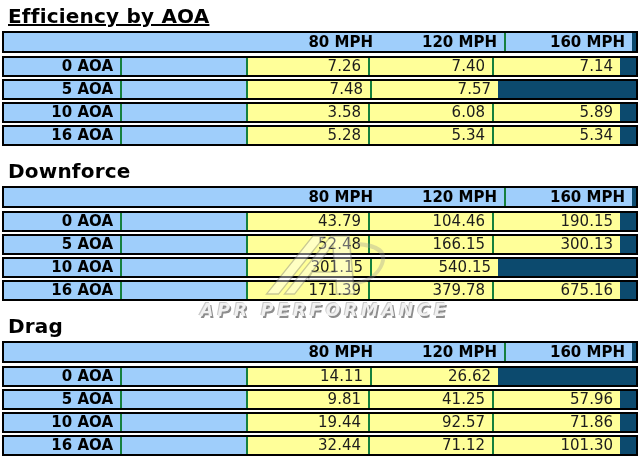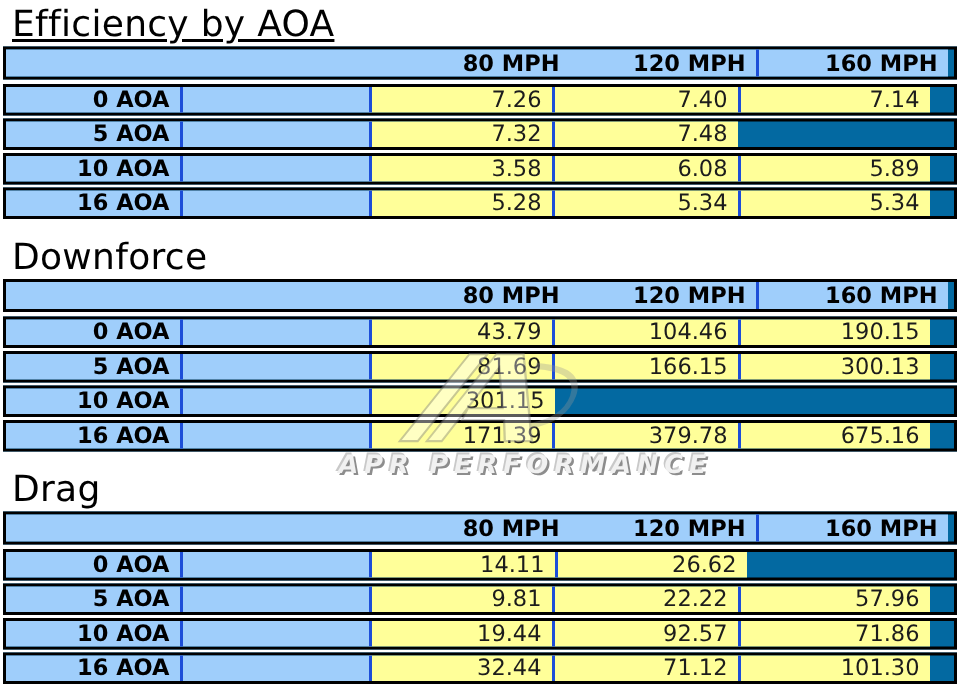--- a/index.html
+++ b/index.html
@@ -6,68 +6,68 @@
   body{
     width:640px;height:465px;
     background:#ffffff;
     font-family:"DejaVu Sans","Liberation Sans",sans-serif;
     position:relative;
     overflow:hidden;
     box-sizing:border-box;
     padding:4px 0 0 2px;
   }
   .table-title{
-    font-size:24px;
-    font-weight:normal;
+    font-size:20px;
+    font-weight:bold;
     color:#000;
     margin:0 0 3px 6px;
     line-height:24px;
     letter-spacing:0.2px;
   }
   .table-title.underlined{ text-decoration:underline; }
   .table-block.gapped .table-title{ margin-top:13px; }
   .data-table{ width:636px; }
   .trow{
     display:flex;
     border:2px solid #000;
     margin-bottom:2px;
     box-sizing:border-box;
-    background:#0369a1;
+    background:#0c4a6e;
   }
   .trow.header-row{ margin-bottom:3px; }
   .cell{
     box-sizing:border-box;
     height:17px;
     line-height:17px;
     font-size:15px;
     text-align:right;
     padding-right:7px;
     overflow:hidden;
     white-space:nowrap;
     color:#111;
   }
   .header-row .cell{ height:18px; line-height:18px; }
   .blue{ background:#9FCEFB; }
   .yellow{ background:#FFFF99; }
   .bold{ font-weight:bold; color:#000; }
-  .bl{ border-left:2px solid #1d4ed8; }
+  .bl{ border-left:2px solid #15803d; }
   .c-merge{ width:254px; }
   .lab{ width:116px; }
   .blank{ width:126px; }
   .c1{ width:122px; }
   .c2{ width:124px; }
   .c3{ width:128px; }
   .val{ color:#1c1c1c; }
 
   
   .watermark{
     position:absolute;
     left:175px; top:232px;
     width:300px;
-    text-align:right;
+    text-align:center;
     pointer-events:none;
     z-index:5;
   }
   .wm-logo{ display:block; margin:0 auto 2px auto; opacity:0.55; }
   .wm-text{
     font-size:17px;
     font-weight:bold;
     font-style:italic;
     letter-spacing:4px;
     color:#f1f1f1;
@@ -90,22 +90,22 @@
     <div class="trow">
       <div class="cell blue lab bold">0 AOA</div>
       <div class="cell blue blank bl"></div>
       <div class="cell yellow c1 bl val">7.26</div>
       <div class="cell yellow c2 bl val">7.40</div>
       <div class="cell yellow c3 bl val">7.14</div>
     </div>
     <div class="trow">
       <div class="cell blue lab bold">5 AOA</div>
       <div class="cell blue blank bl"></div>
-      <div class="cell yellow c1 bl val">7.32</div>
       <div class="cell yellow c2 bl val">7.48</div>
+      <div class="cell yellow c3 bl val">7.57</div>
     </div>
     <div class="trow">
       <div class="cell blue lab bold">10 AOA</div>
       <div class="cell blue blank bl"></div>
       <div class="cell yellow c1 bl val">3.58</div>
       <div class="cell yellow c2 bl val">6.08</div>
       <div class="cell yellow c3 bl val">5.89</div>
     </div>
     <div class="trow">
       <div class="cell blue lab bold">16 AOA</div>
@@ -129,28 +129,29 @@
     <div class="trow">
       <div class="cell blue lab bold">0 AOA</div>
       <div class="cell blue blank bl"></div>
       <div class="cell yellow c1 bl val">43.79</div>
       <div class="cell yellow c2 bl val">104.46</div>
       <div class="cell yellow c3 bl val">190.15</div>
     </div>
     <div class="trow">
       <div class="cell blue lab bold">5 AOA</div>
       <div class="cell blue blank bl"></div>
-      <div class="cell yellow c1 bl val">81.69</div>
+      <div class="cell yellow c1 bl val">52.48</div>
       <div class="cell yellow c2 bl val">166.15</div>
       <div class="cell yellow c3 bl val">300.13</div>
     </div>
     <div class="trow">
       <div class="cell blue lab bold">10 AOA</div>
       <div class="cell blue blank bl"></div>
       <div class="cell yellow c2 bl val">301.15</div>
+      <div class="cell yellow c3 bl val">540.15</div>
     </div>
     <div class="trow">
       <div class="cell blue lab bold">16 AOA</div>
       <div class="cell blue blank bl"></div>
       <div class="cell yellow c1 bl val">171.39</div>
       <div class="cell yellow c2 bl val">379.78</div>
       <div class="cell yellow c3 bl val">675.16</div>
     </div>
   </div>
 </div>
@@ -167,21 +168,21 @@
     <div class="trow">
       <div class="cell blue lab bold">0 AOA</div>
       <div class="cell blue blank bl"></div>
       <div class="cell yellow c2 bl val">14.11</div>
       <div class="cell yellow c3 bl val">26.62</div>
     </div>
     <div class="trow">
       <div class="cell blue lab bold">5 AOA</div>
       <div class="cell blue blank bl"></div>
       <div class="cell yellow c1 bl val">9.81</div>
-      <div class="cell yellow c2 bl val">22.22</div>
+      <div class="cell yellow c2 bl val">41.25</div>
       <div class="cell yellow c3 bl val">57.96</div>
     </div>
     <div class="trow">
       <div class="cell blue lab bold">10 AOA</div>
       <div class="cell blue blank bl"></div>
       <div class="cell yellow c1 bl val">19.44</div>
       <div class="cell yellow c2 bl val">92.57</div>
       <div class="cell yellow c3 bl val">71.86</div>
     </div>
     <div class="trow">

